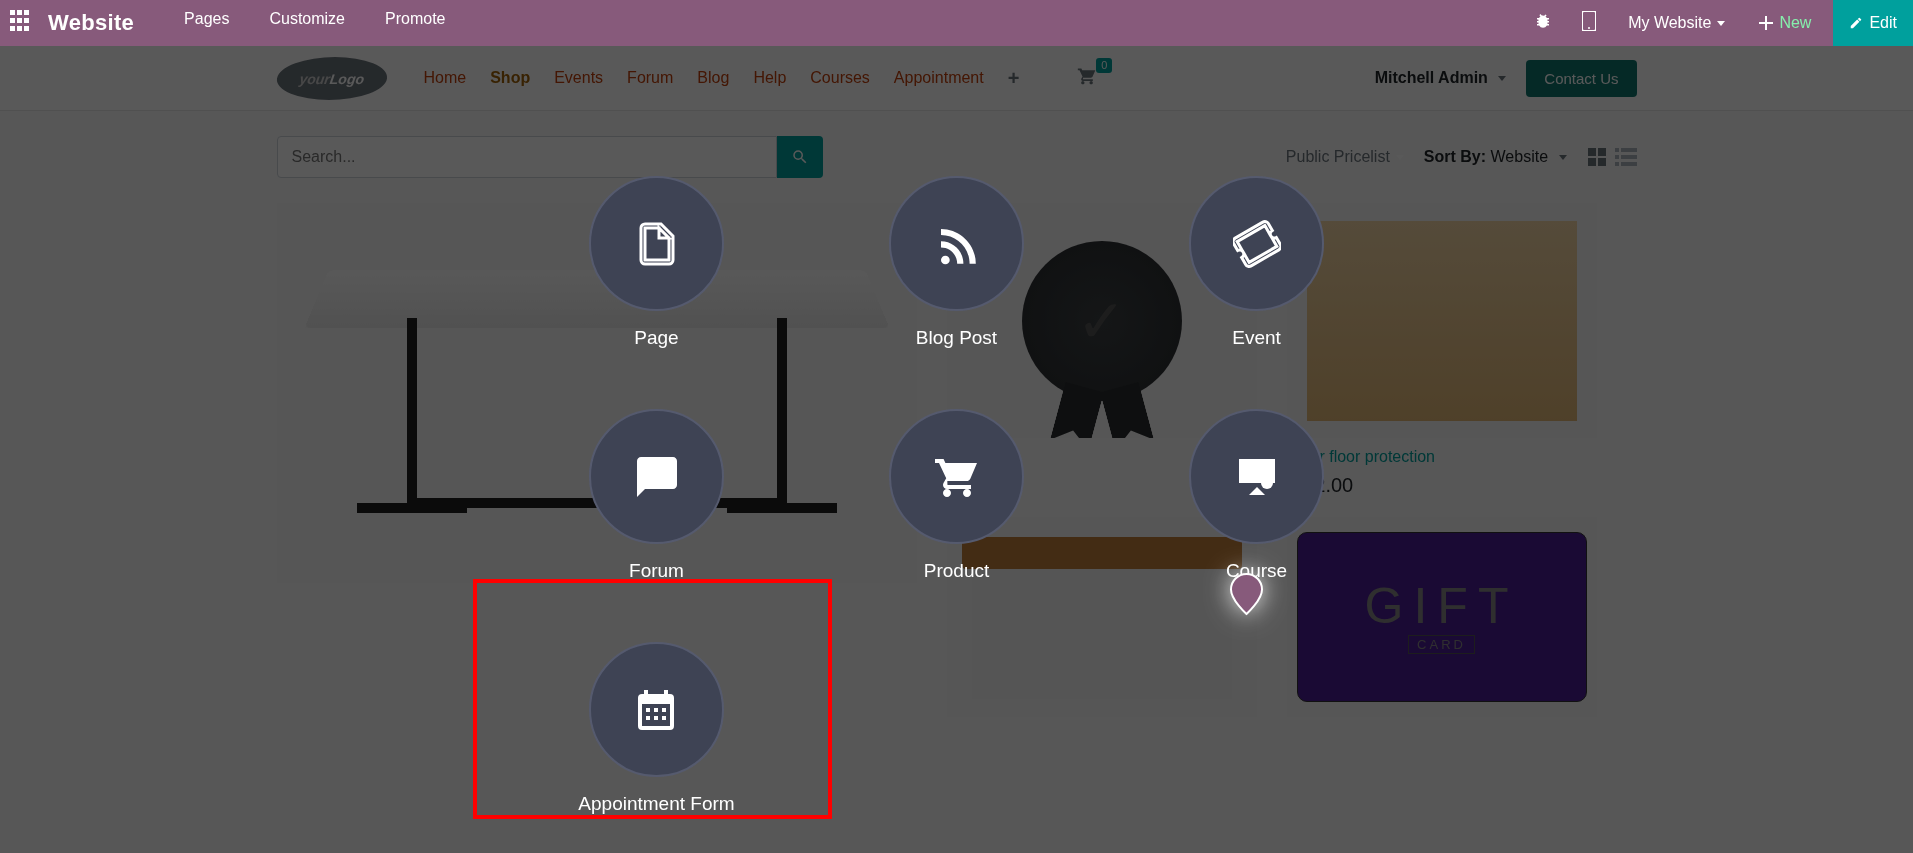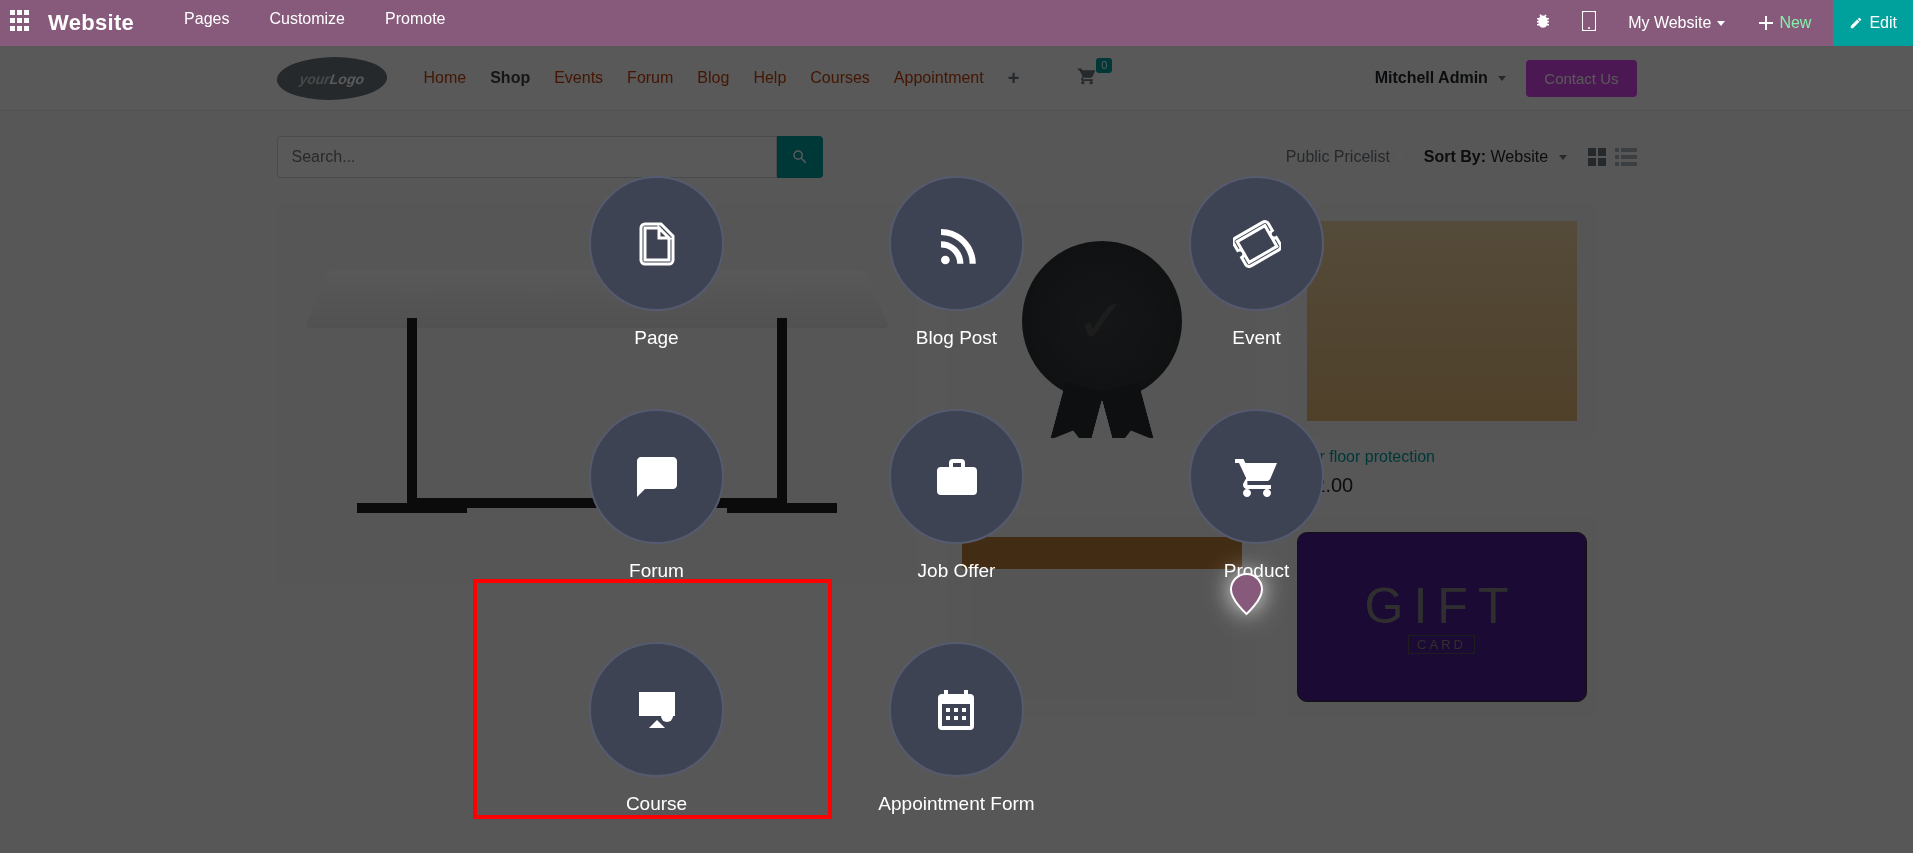--- a/index.html
+++ b/index.html
@@ -145,21 +145,21 @@
     gap: 0;
   }
   .site-nav a {
     color: #c2410c;
     font-size: 16px;
     text-decoration: none;
     padding: 0 12px;
     cursor: pointer;
   }
   .site-nav a.active {
-    color: #404040;
+    color: #a16207;
     font-weight: 600;
     text-align: center;
   }
   .plus-nav {
     color: #6c757d;
     font-size: 20px;
     padding: 0 12px;
     cursor: pointer;
     font-weight: bold;
   }
@@ -186,21 +186,21 @@
     color: #212529;
     font-size: 16px;
     font-weight: 600;
     cursor: pointer;
     padding-right: 20px;
   }
   .user-dropdown .caret::after {
       border-top-color: #6c757d;
   }
   .contact-btn {
-    background: #d946ef;
+    background: #0f766e;
     color: #fff;
     border: none;
     padding: 10px 18px;
     font-size: 15px;
     border-radius: 4px;
     cursor: pointer;
   }
   
   
   .page-content {
@@ -651,28 +651,20 @@
       <div class="overlay-circle">
           <svg viewBox="0 0 24 24">
             <path d="M20 2H4c-1.1 0-2 .9-2 2v18l4-4h14c1.1 0 2-.9 2-2V4c0-1.1-.9-2-2-2z"></path>
           </svg>
         </div>
       <div class="overlay-label">Forum</div>
     </div>
     <div class="overlay-item">
       <div class="overlay-circle">
           <svg viewBox="0 0 24 24">
-            <path d="M20 7h-4V5a2 2 0 0 0-2-2h-4a2 2 0 0 0-2 2v2H4a2 2 0 0 0-2 2v10a2 2 0 0 0 2 2h16a2 2 0 0 0 2-2V9a2 2 0 0 0-2-2zm-10-2h4v2h-4V5z"></path>
-          </svg>
-        </div>
-      <div class="overlay-label">Job Offer</div>
-    </div>
-    <div class="overlay-item">
-      <div class="overlay-circle">
-          <svg viewBox="0 0 24 24">
             <path d="M7 18c-1.1 0-2 .9-2 2s.9 2 2 2 2-.9 2-2-.9-2-2-2zm10 0c-1.1 0-2 .9-2 2s.9 2 2 2 2-.9 2-2-.9-2-2-2zM7.16 14h9.69c.75 0 1.41-.41 1.75-1.03L22 5H6.21l-.94-2H1v2h2l3.6 7.59L5.25 15c-.16.28-.25.61-.25.96 0 1.1.9 2 2 2h12v-2H7.42c-.14 0-.25-.11-.25-.25l.03-.12L7.16 14z"></path>
           </svg>
         </div>
       <div class="overlay-label">Product</div>
     </div>
     <div class="overlay-item">
       <div class="overlay-circle">
           <svg viewBox="0 0 24 24">
             <path d="M3 3h18v12H3V3zm9 14l-4 4h8l-4-4z" fill="#fff"></path>
             <circle cx="17" cy="15" r="3"></circle>

